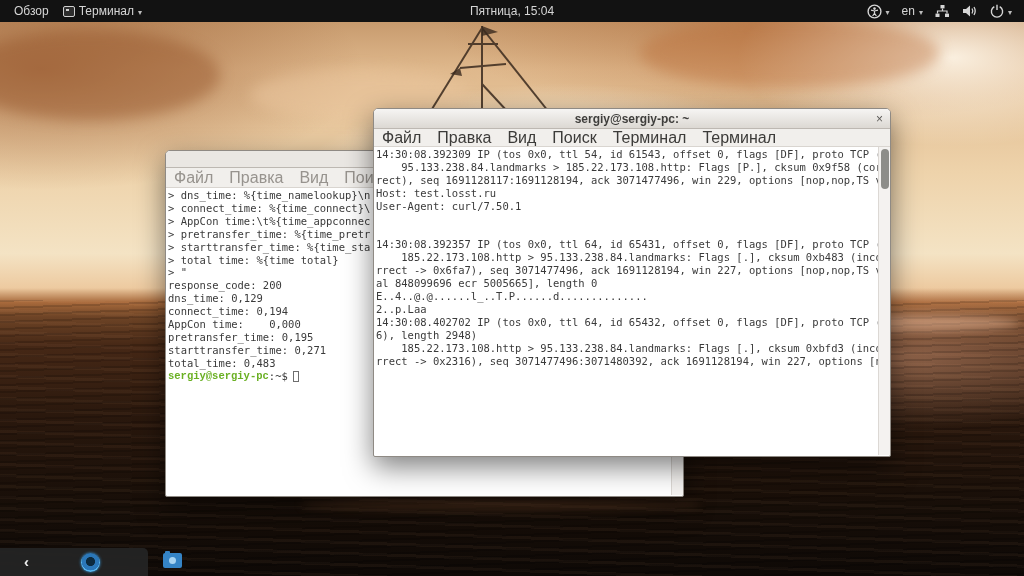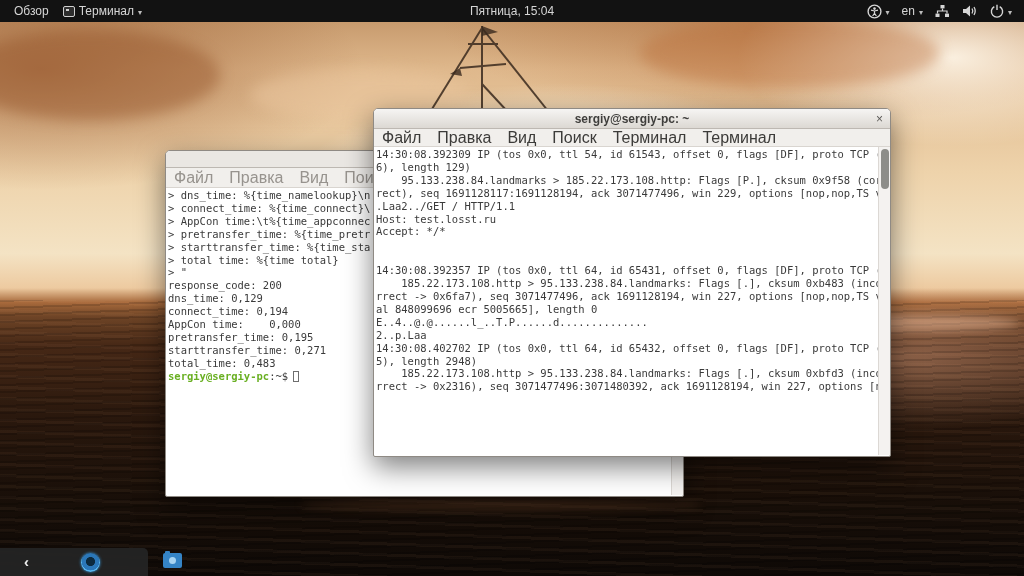--- a/index.html
+++ b/index.html
@@ -61,21 +61,21 @@
   .menubar { height:18px; background:#f1efec; border-bottom:1px solid #d9d5d0; display:flex;
     align-items:center; font-size:16px; color:#3c3b39; }
   .win-back .menubar { height:20px; color:#97938e; }
   .menubar > div { padding:0 8px; }
   .content { position:relative; width:100%; height:calc(100% - 39px); background:#fff; display:flex; }
   .win-back .content { height:calc(100% - 38px); }
   .term-pane { flex:1; overflow:hidden; padding:1px 0 0 2px; }
   .term-line { height:12.92px; font:10.5px/12.92px "DejaVu Sans Mono", monospace; color:#3a3a3a;
     white-space:pre; overflow:hidden; }
   .prompt-line { display:flex; align-items:center; }
-  .prompt-user { color:#6ab023; font-weight:bold; }
+  .prompt-user { color:#6ab023; font-weight:bold;font-family:Liberation Mono, monospace; }
   .prompt-rest { color:#3a3a3a; }
   .cursor-hollow { display:inline-block; width:6px; height:11px; border:1px solid #6e6e6e; margin-left:5px; }
   .scrollbar { width:12px; background:#f4f2f0; border-left:1px solid #dcd8d4; position:relative; }
   .scroll-thumb { position:absolute; left:2px; width:8px; border-radius:4px; background:#8d8d89; }
   .win-front .scroll-thumb { top:2px; height:40px; }
   .win-back .scroll-thumb { top:2px; height:60px; }
 
   
   .tray { position:absolute; left:0; top:548px; width:148px; height:28px; z-index:40;
     background:rgba(36,36,36,.95); border-top-right-radius:5px; display:flex; align-items:center; }
@@ -219,36 +219,34 @@
       <div class="menu-item">Правка</div>
       <div class="menu-item">Вид</div>
       <div class="menu-item">Поиск</div>
       <div class="menu-item">Терминал</div>
       <div class="menu-item">Терминал</div>
     </div>
   <div class="content">
     <div class="term-pane">
       <div>
           <div class="term-line">14:30:08.392309 IP (tos 0x0, ttl 54, id 61543, offset 0, flags [DF], proto TCP (</div>
-          <div class="term-line">6), length 129)</div>
           <div class="term-line">    95.133.238.84.landmarks &gt; 185.22.173.108.http: Flags [P.], cksum 0x9f58 (cor</div>
           <div class="term-line">rect), seq 1691128117:1691128194, ack 3071477496, win 229, options [nop,nop,TS v</div>
-          <div class="term-line">.Laa2../GET / HTTP/1.1</div>
           <div class="term-line">Host: test.losst.ru</div>
-          <div class="term-line">Accept: */*</div>
+          <div class="term-line">User-Agent: curl/7.50.1</div>
           <div class="term-line"></div>
           <div class="term-line"></div>
           <div class="term-line">14:30:08.392357 IP (tos 0x0, ttl 64, id 65431, offset 0, flags [DF], proto TCP (</div>
           <div class="term-line">    185.22.173.108.http &gt; 95.133.238.84.landmarks: Flags [.], cksum 0xb483 (inco</div>
           <div class="term-line">rrect -&gt; 0x6fa7), seq 3071477496, ack 1691128194, win 227, options [nop,nop,TS v</div>
           <div class="term-line">al 848099696 ecr 5005665], length 0</div>
           <div class="term-line">E..4..@.@......l_..T.P......d..............</div>
           <div class="term-line">2..p.Laa</div>
           <div class="term-line">14:30:08.402702 IP (tos 0x0, ttl 64, id 65432, offset 0, flags [DF], proto TCP (</div>
-          <div class="term-line">5), length 2948)</div>
+          <div class="term-line">6), length 2948)</div>
           <div class="term-line">    185.22.173.108.http &gt; 95.133.238.84.landmarks: Flags [.], cksum 0xbfd3 (inco</div>
           <div class="term-line">rrect -&gt; 0x2316), seq 3071477496:3071480392, ack 1691128194, win 227, options [n</div>
         </div>
     </div>
     <div class="scrollbar">
       <div class="scroll-thumb"></div>
     </div>
   </div>
 </div>
 

